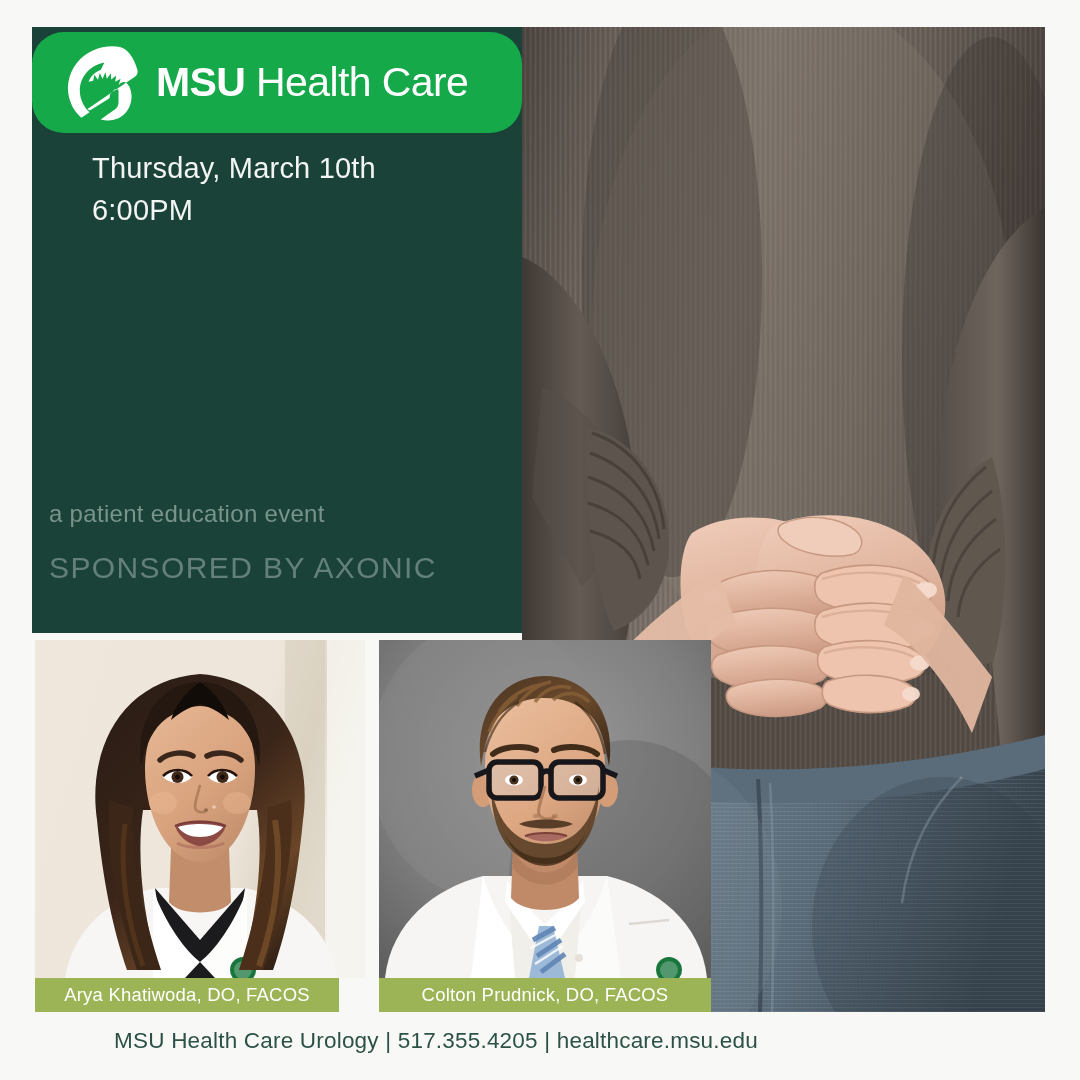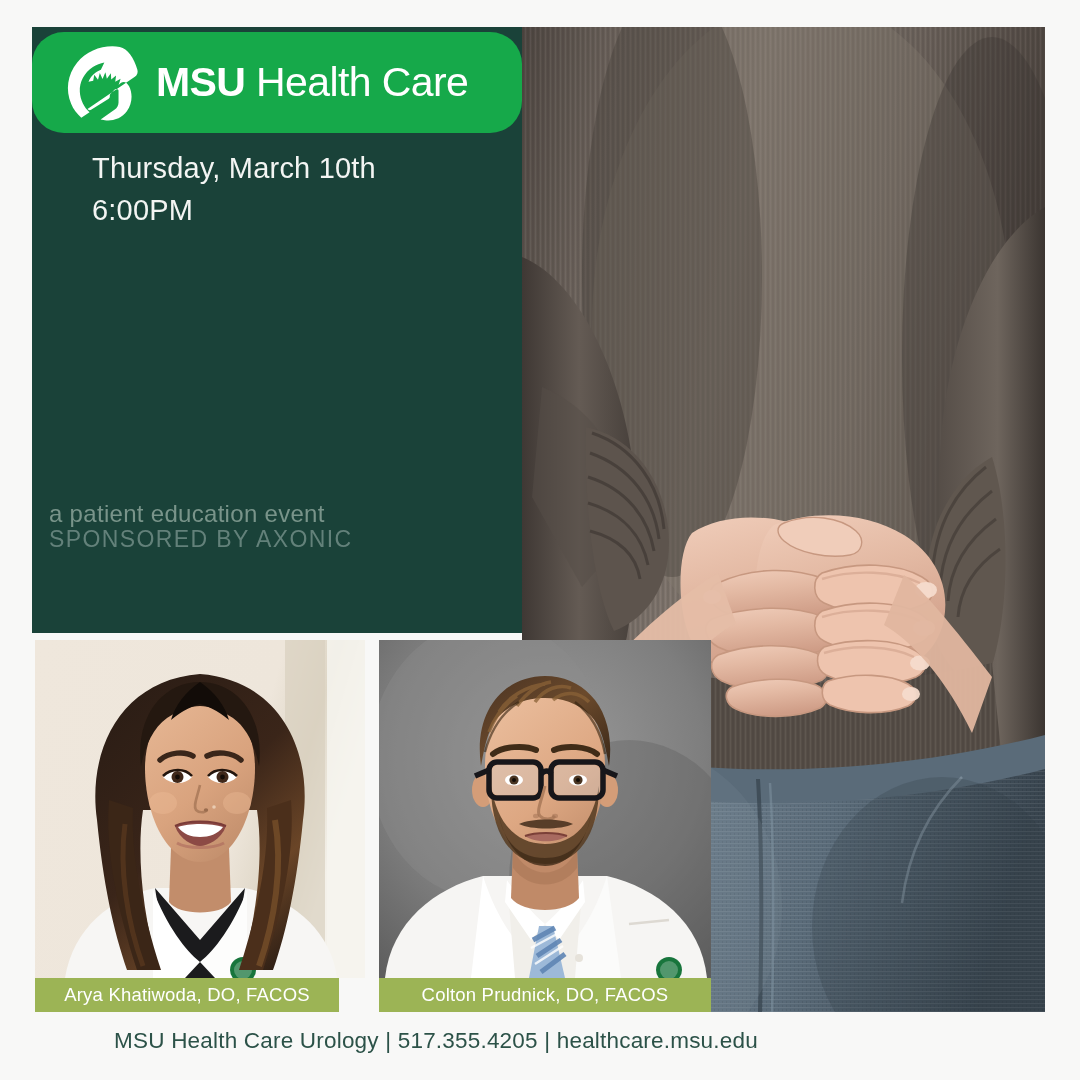--- a/index.html
+++ b/index.html
@@ -49,22 +49,22 @@
     position:absolute;left:17px;top:225px;width:460px;
     color:#ffffff;font-size:39px;font-weight:700;line-height:1.2;
     letter-spacing:1.1px;text-transform:uppercase;
   }
   .subline{
     position:absolute;left:17px;top:474px;width:460px;
     color:#79948a;font-size:24px;font-weight:300;line-height:1.12;
     letter-spacing:.3px;
   }
   .sponsor{
-    position:absolute;left:17px;top:499px;width:460px;
-    color:#63817a;font-size:23px;font-weight:300;letter-spacing:1.4px;
+    position:absolute;left:17px;top:524px;width:460px;
+    color:#63817a;font-size:30px;font-weight:300;letter-spacing:1.4px;
     text-transform:uppercase;
   }
 
   
   .shot{position:absolute;overflow:hidden;}
   .shot svg{display:block;width:100%;height:100%;}
   .shot1{left:35px;top:640px;width:330px;height:338px;background:#efe7dd;}
   .shot2{left:379px;top:640px;width:332px;height:338px;background:#7d7d7d;}
 
   .caption{

